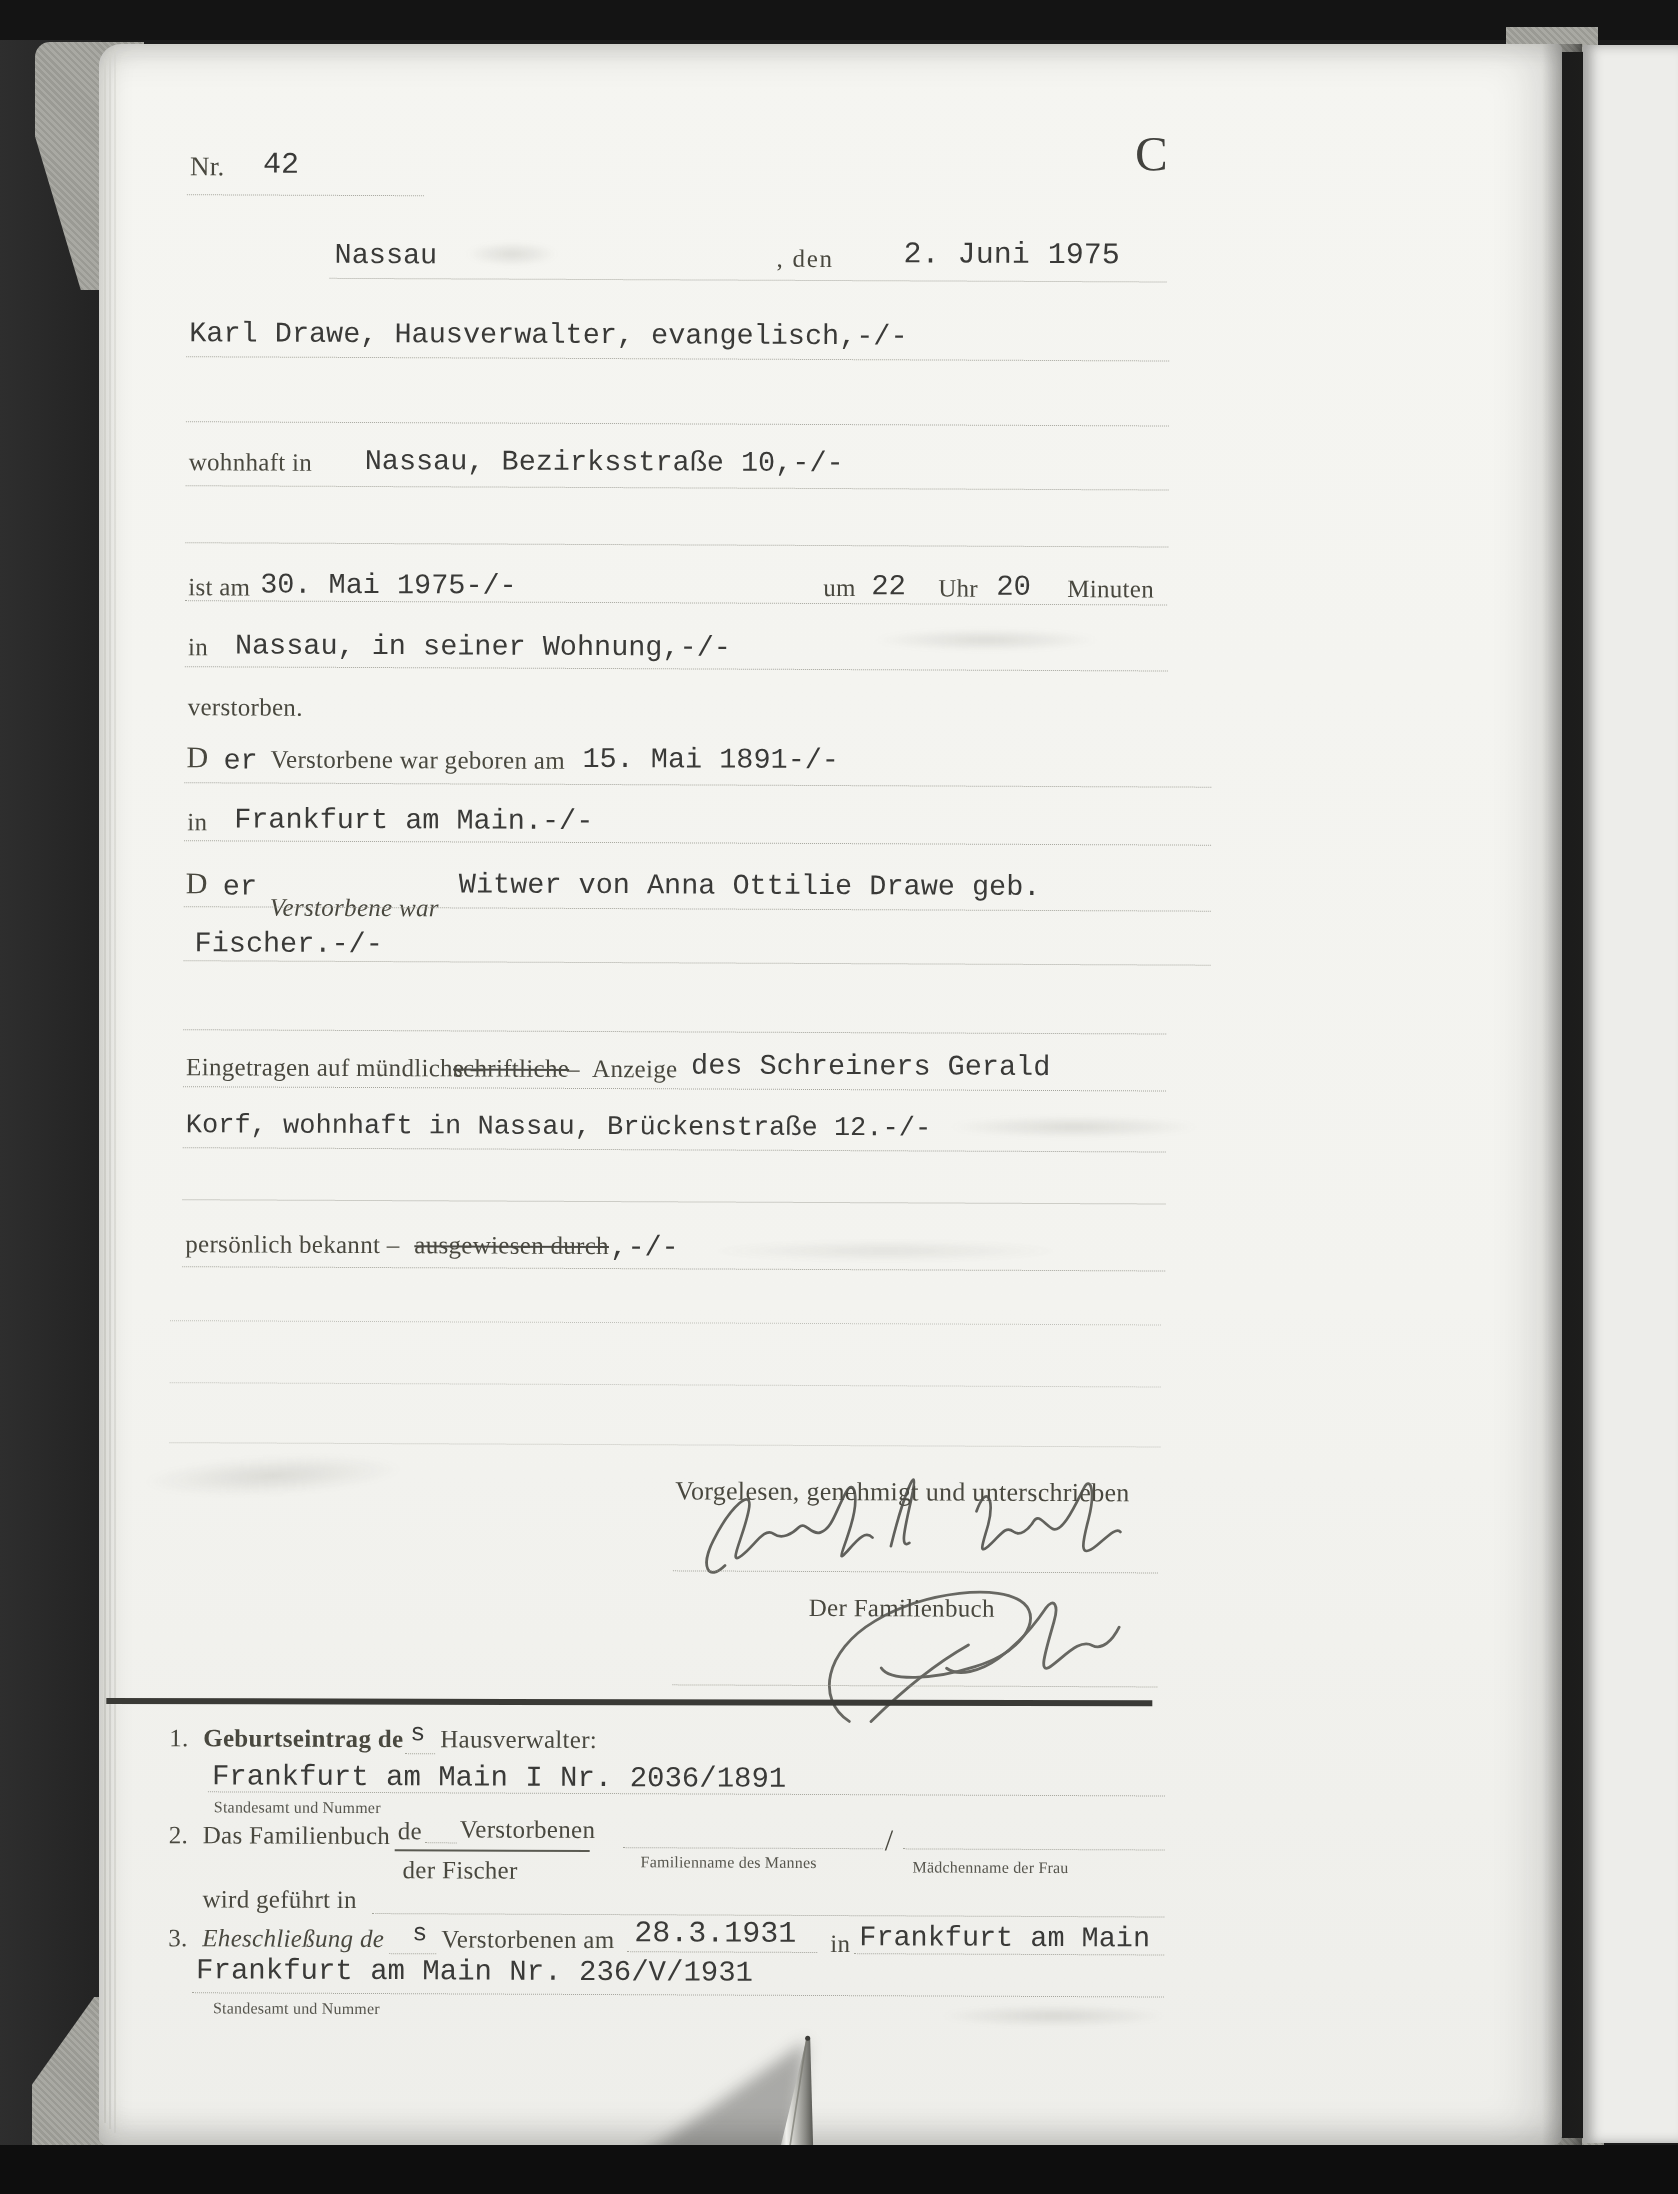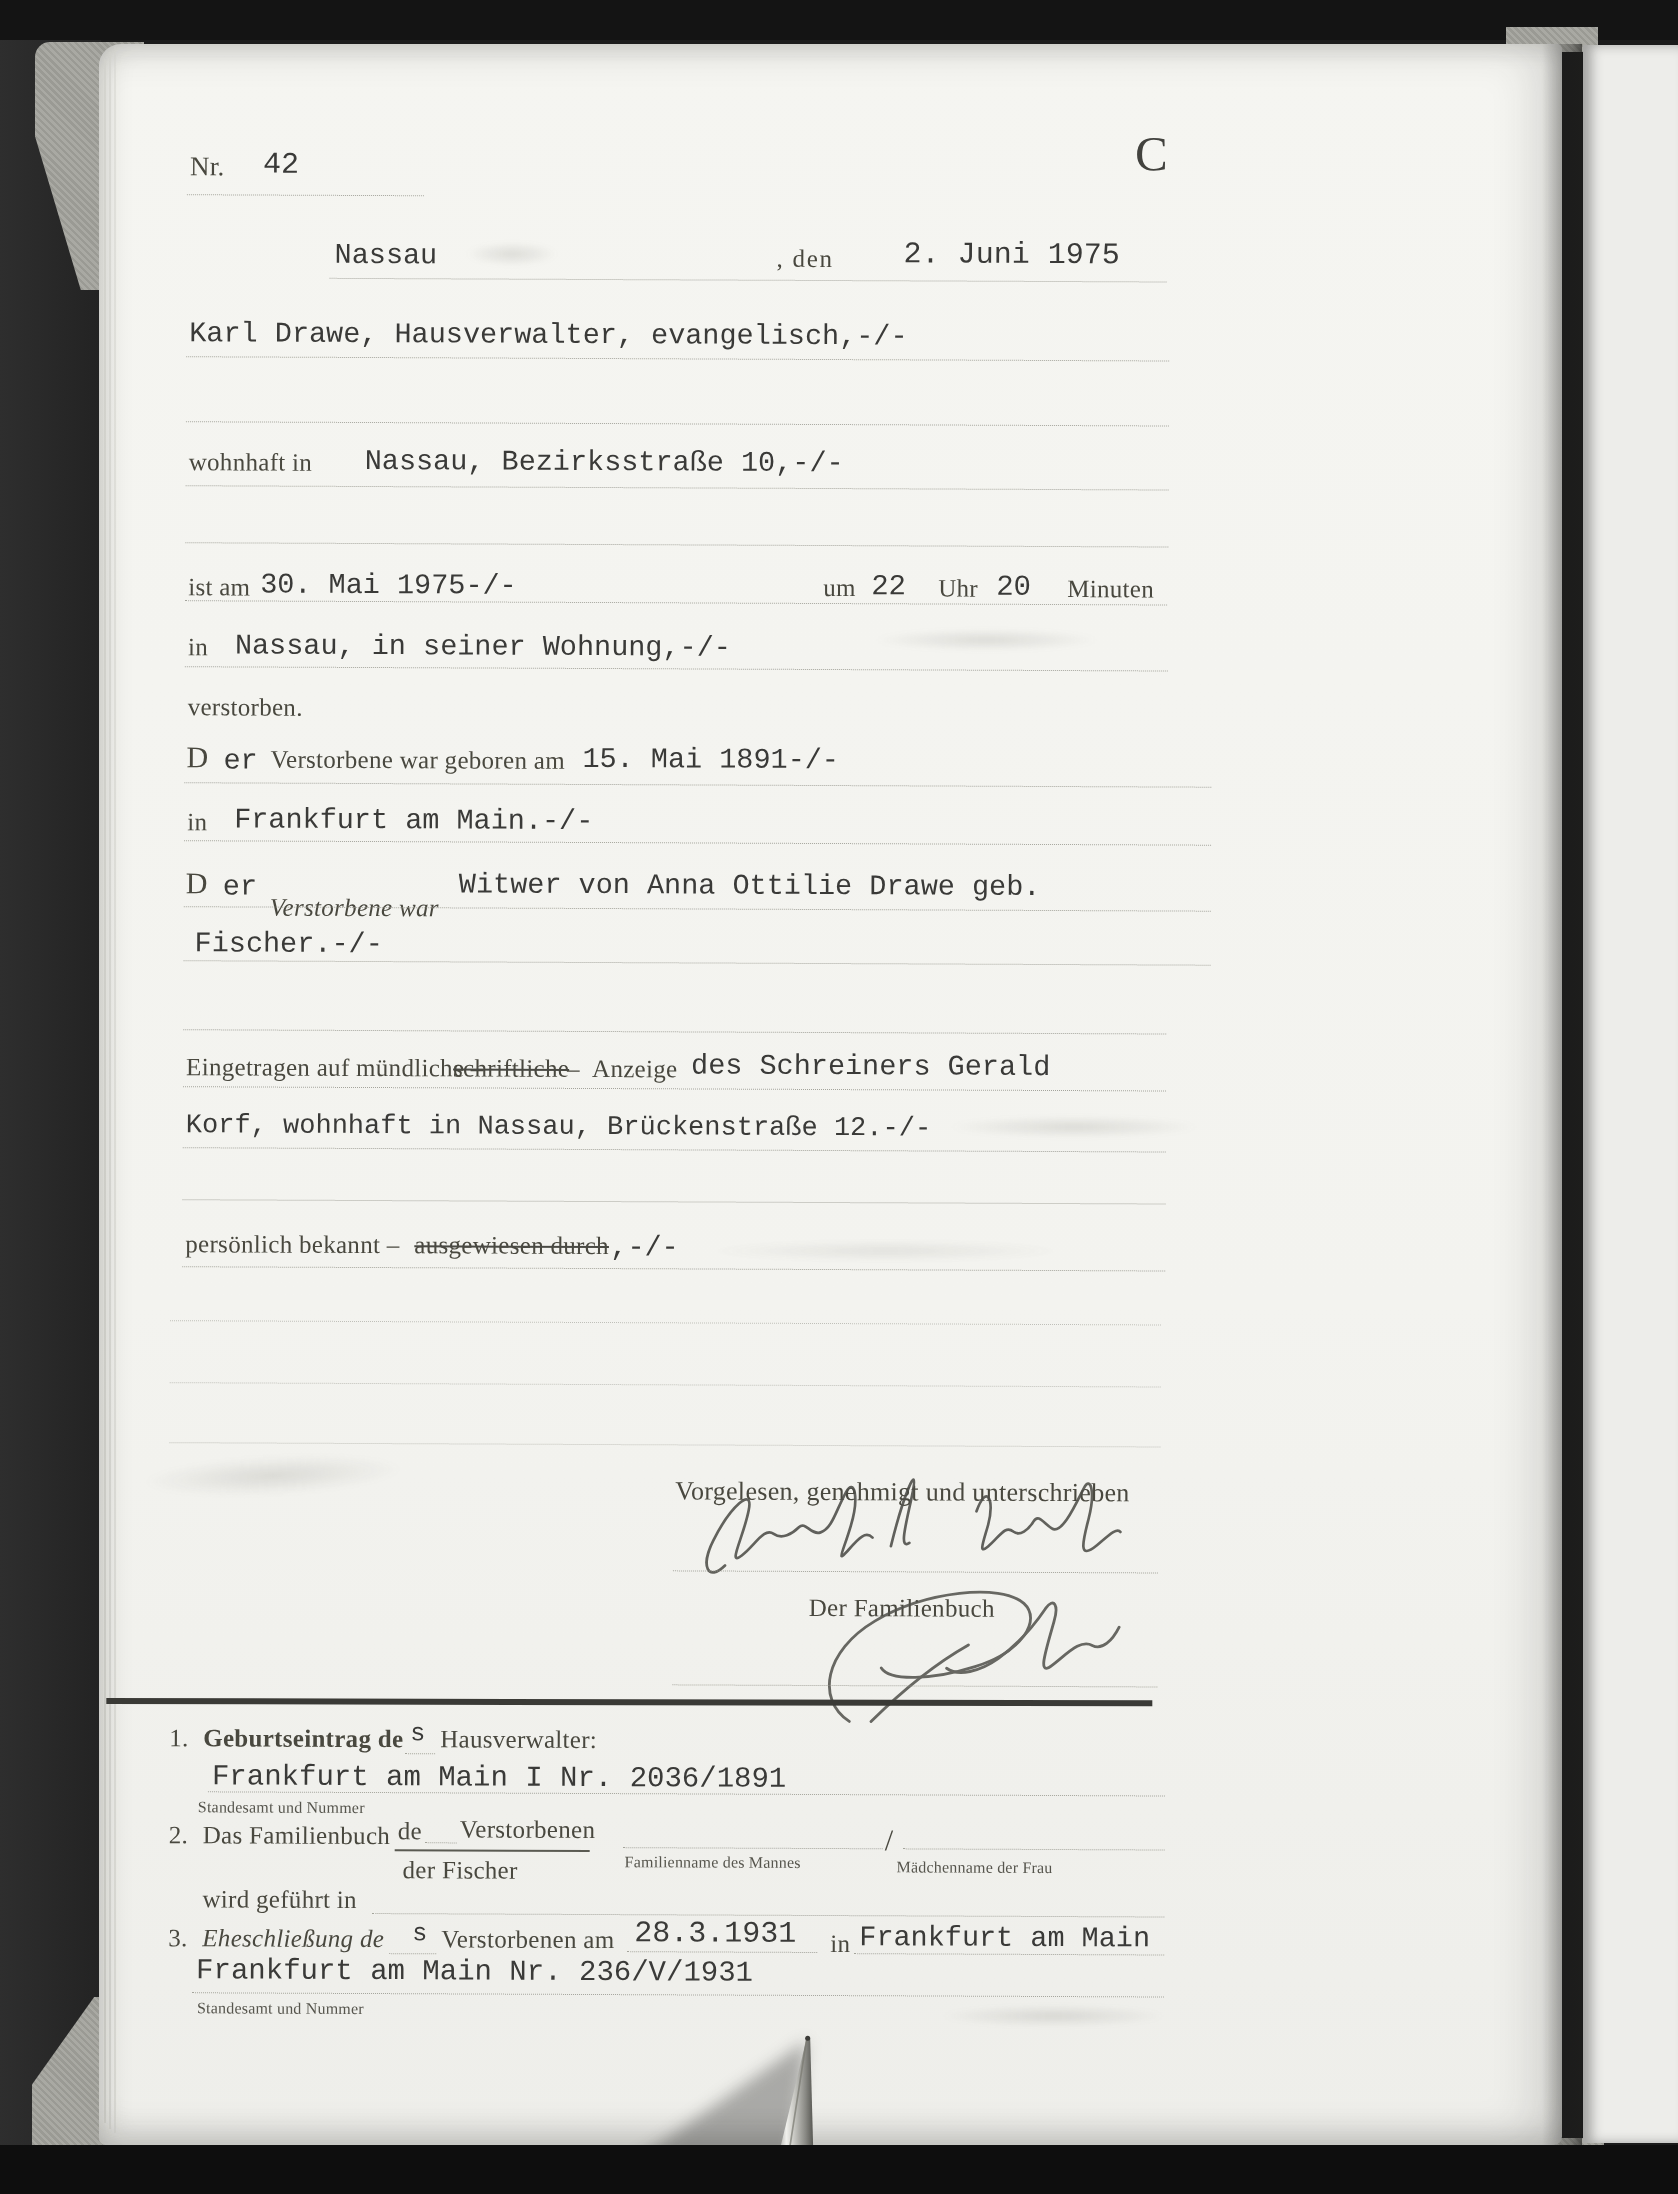--- a/index.html
+++ b/index.html
@@ -21,21 +21,21 @@
   .gutter{position:absolute;left:1542px;top:44px;width:40px;height:2101px;
           background:linear-gradient(90deg,rgba(30,30,28,0) 0%,rgba(30,30,28,.35) 75%,rgba(30,30,28,.65) 100%);}
   .page-right{position:absolute;left:1583px;top:45px;width:96px;height:2098px;
           background:linear-gradient(90deg,#d9d9d5 0%,#ececе8 18%,#efefeb 100%);
           background-color:#ededea;
           box-shadow:inset 8.4px 0 11.7px rgba(30,30,28,.35);}
   .edgeline{position:absolute;width:1.7px;background:linear-gradient(#d2d2cc,#c2c2bc);}
   
   .pr{font-family:"Liberation Serif","DejaVu Serif",serif;font-size:25px;color:#49483f;letter-spacing:0.3px;}
   .pr-lg{font-size:30px;}
-  .pr-sm{font-size:16px;color:#56554d;letter-spacing:0.2px;}
+  .pr-sm{font-size:16px;color:#56554d;letter-spacing:0.2px;margin-left:16px;}
   .pageletter{font-size:49px;color:#42423e;}
   .tw{font-family:"Liberation Mono","DejaVu Sans Mono",monospace;font-size:28.5px;color:#3a3a38;}
   .tw32{font-size:27px;} .tw35{font-size:29px;} .tw36{font-size:30px;} .tw30{font-size:25px;}
   .strike{text-decoration:line-through;text-decoration-thickness:2.1px;text-decoration-color:#4a4a44;}
   .dots{position:absolute;height:0;border-bottom:1.7px dotted #97978e;opacity:.85;}
   .dots.lite{opacity:.55;}
   .solidline{position:absolute;height:1.7px;background:#5a5a52;}
   .rule-thick{position:absolute;height:5.9px;background:#3a3a36;transform:rotate(-0.12deg);}
   .bleed{position:absolute;filter:blur(2.5px);border-radius:50%;
          background:radial-gradient(ellipse at center,rgba(95,95,88,.16),rgba(95,95,88,0) 70%);}

